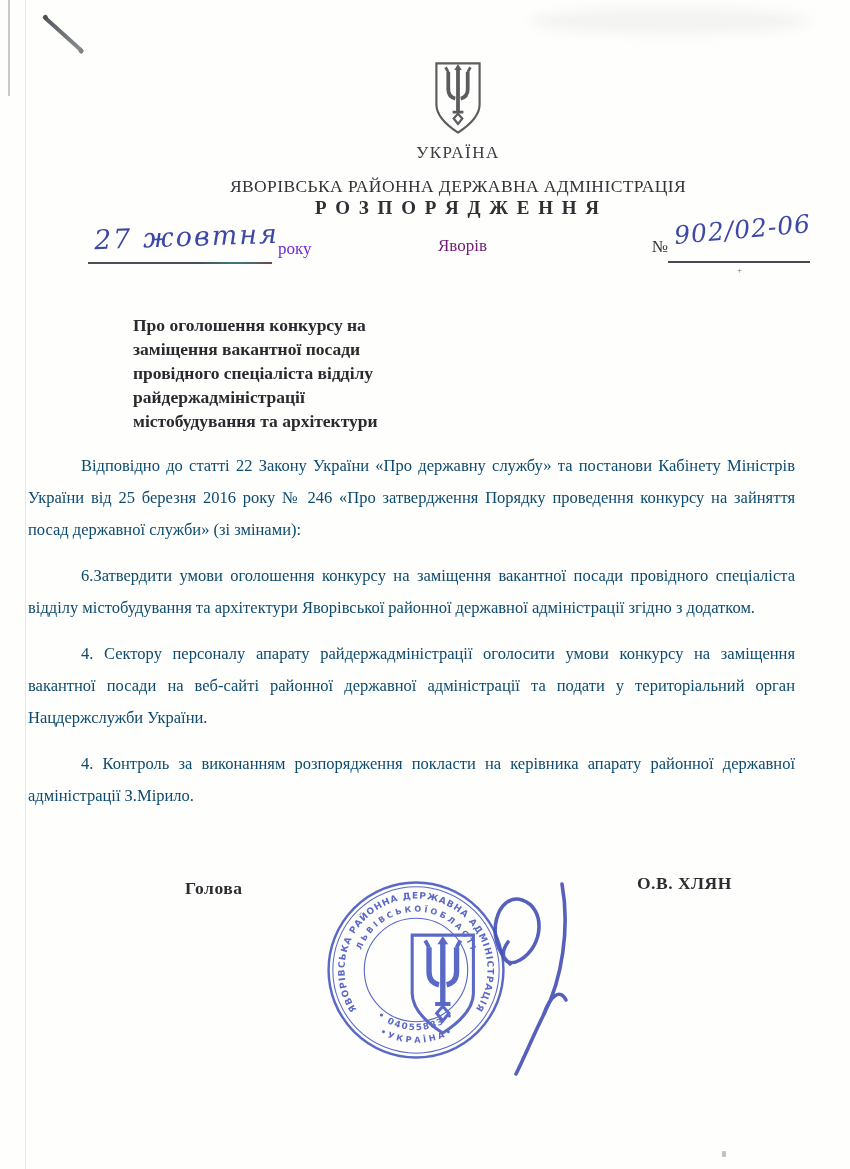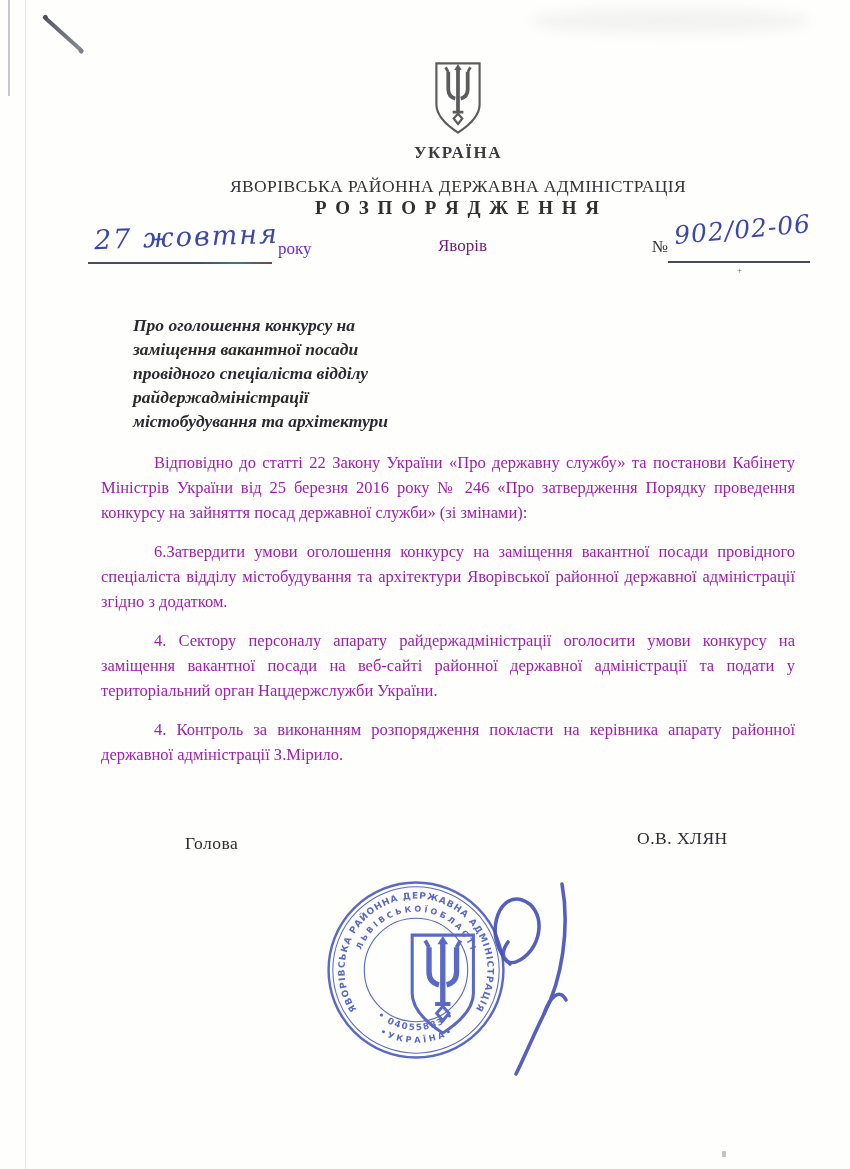--- a/index.html
+++ b/index.html
@@ -19,48 +19,48 @@
   .staple { position:absolute; left:46px; top:16px; width:50px; height:3.5px;
     background:linear-gradient(90deg,#55585e,#8a8d92); transform:rotate(42deg); transform-origin:0 0; border-radius:2px; }
   .staple::before { content:""; position:absolute; left:-2px; top:-1px; width:5px; height:5px; background:#4e5156; border-radius:50%; }
   .staple::after  { content:""; position:absolute; right:-2px; top:0px; width:5px; height:5px; background:#7e8186; border-radius:50%; }
   .speck { position:absolute; left:722px; top:1151px; width:4px; height:6px; background:#8e9094; opacity:.55; border-radius:1px; }
   .shade-tr { position:absolute; right:40px; top:8px; width:280px; height:26px; background:#f3f3f1; filter:blur(6px); border-radius:50%; }
 
   
   .doc-header { position:relative; margin-left:66px; width:784px; text-align:center; padding-top:60px; }
   .arms { display:inline-block; color:#5c5c5e; }
-  .country { font-weight:bold; font-size:17px; letter-spacing:1.5px; margin-top:3px; color:#3b3b40; }
+  .country { font-weight:normal; font-size:17px; letter-spacing:1.5px; margin-top:3px; color:#3b3b40; }
   .org-name { font-size:17.5px; letter-spacing:.4px; margin-top:13px; color:#333338; }
   .doc-type { font-weight:bold; font-size:19px; letter-spacing:2px; color:#2f2f34; }
 
   
   .dateline { position:relative; height:58px; margin-top:6px; font-size:17px; }
   .hw { font-family:"DejaVu Serif", serif; font-style:italic; color:#3d47a6; }
   .hw-date { position:absolute; left:94px; top:-4px; font-size:27px; transform:rotate(-2deg); letter-spacing:2px; }
   .date-underline { position:absolute; left:88px; top:37px; width:184px; height:2px;
      background:linear-gradient(90deg,#4b4f58 60%, #3f7a78 80%, #6a4a52 100%); }
   .year-label { position:absolute; left:278px; top:14px; color:#6d28d9; }
   .place { position:absolute; left:438px; top:11px; color:#701a75; }
   .num-label { position:absolute; left:652px; top:12px; color:#333338; }
   .hw-number { position:absolute; left:674px; top:-10px; font-size:25px; transform:rotate(-5deg); letter-spacing:1px; }
   .num-underline { position:absolute; left:668px; top:36px; width:142px; height:2px; background:#474b54; }
   .num-tick { position:absolute; left:737px; top:40px; font-size:9px; color:#6a6d74; }
 
   
-  .subject { margin:30px 0 0 133px; width:330px; font-weight:bold; font-style:italic;
+  .subject { margin:30px 0 0 133px; width:330px; font-weight:bold; 
      font-size:17.5px; line-height:24px; color:#29292e; }
 
   
   .body-block { margin-top:17px; }
-  .body-block p { margin:0 55px 14px 101px; font-size:16.5px; line-height:25px;
-     text-align:justify; text-indent:53px; color:#a21caf; }
+  .body-block p { margin:0 55px 14px 28px; font-size:16.5px; line-height:32px;
+     text-align:justify; text-indent:53px; color:#0c4a6e; }
 
   
-  .sign-row { position:relative; margin-top:52px; height:40px; font-weight:normal; font-size:17.5px; color:#2c2c31; }
+  .sign-row { position:relative; margin-top:52px; height:40px; font-weight:bold; font-size:17.5px; color:#2c2c31; }
   .sign-position { position:absolute; left:185px; top:14px; letter-spacing:.5px; }
   .sign-name { position:absolute; left:637px; top:9px; letter-spacing:.5px; }
 
   
   .stamp { position:absolute; left:322px; top:876px; color:#4d5cc2; opacity:.92; }
   .stamp text { font-family:"DejaVu Sans", sans-serif; font-weight:bold; fill:currentColor; }
   .sig-squiggle { position:absolute; left:458px; top:876px; color:#4450b6; opacity:.9; }
   .defs-holder { position:absolute; width:0; height:0; overflow:hidden; }
 </style>
 </head>

